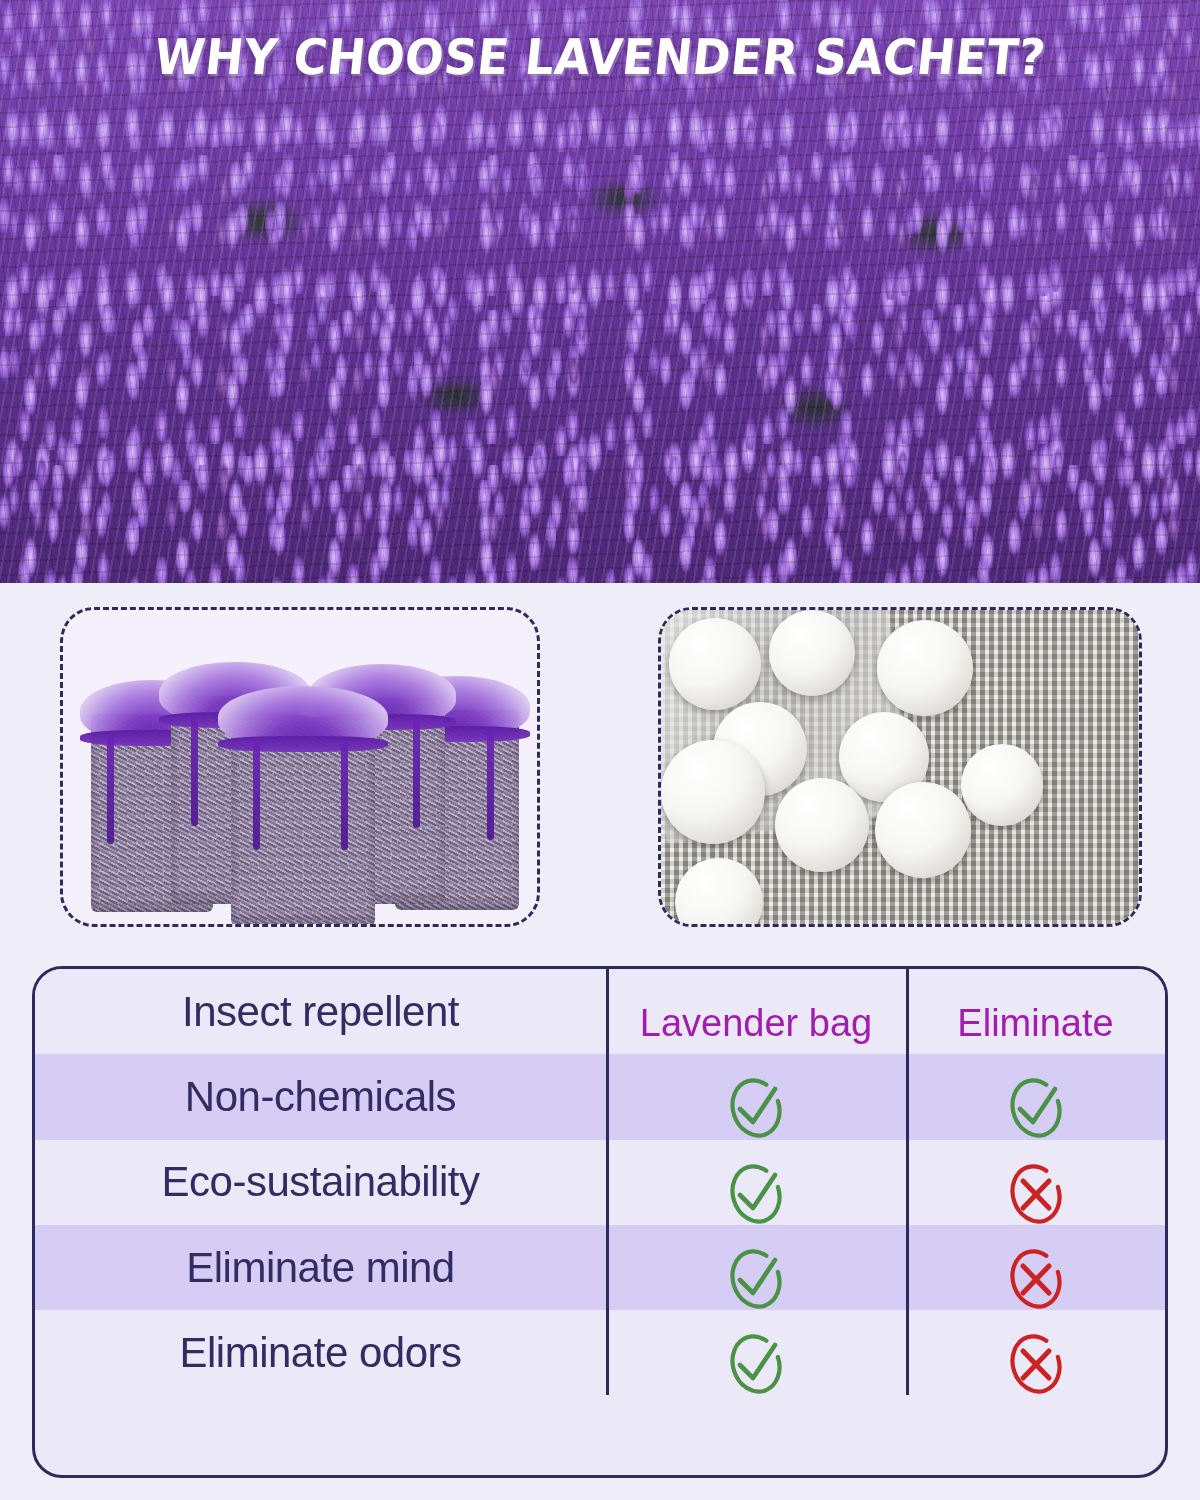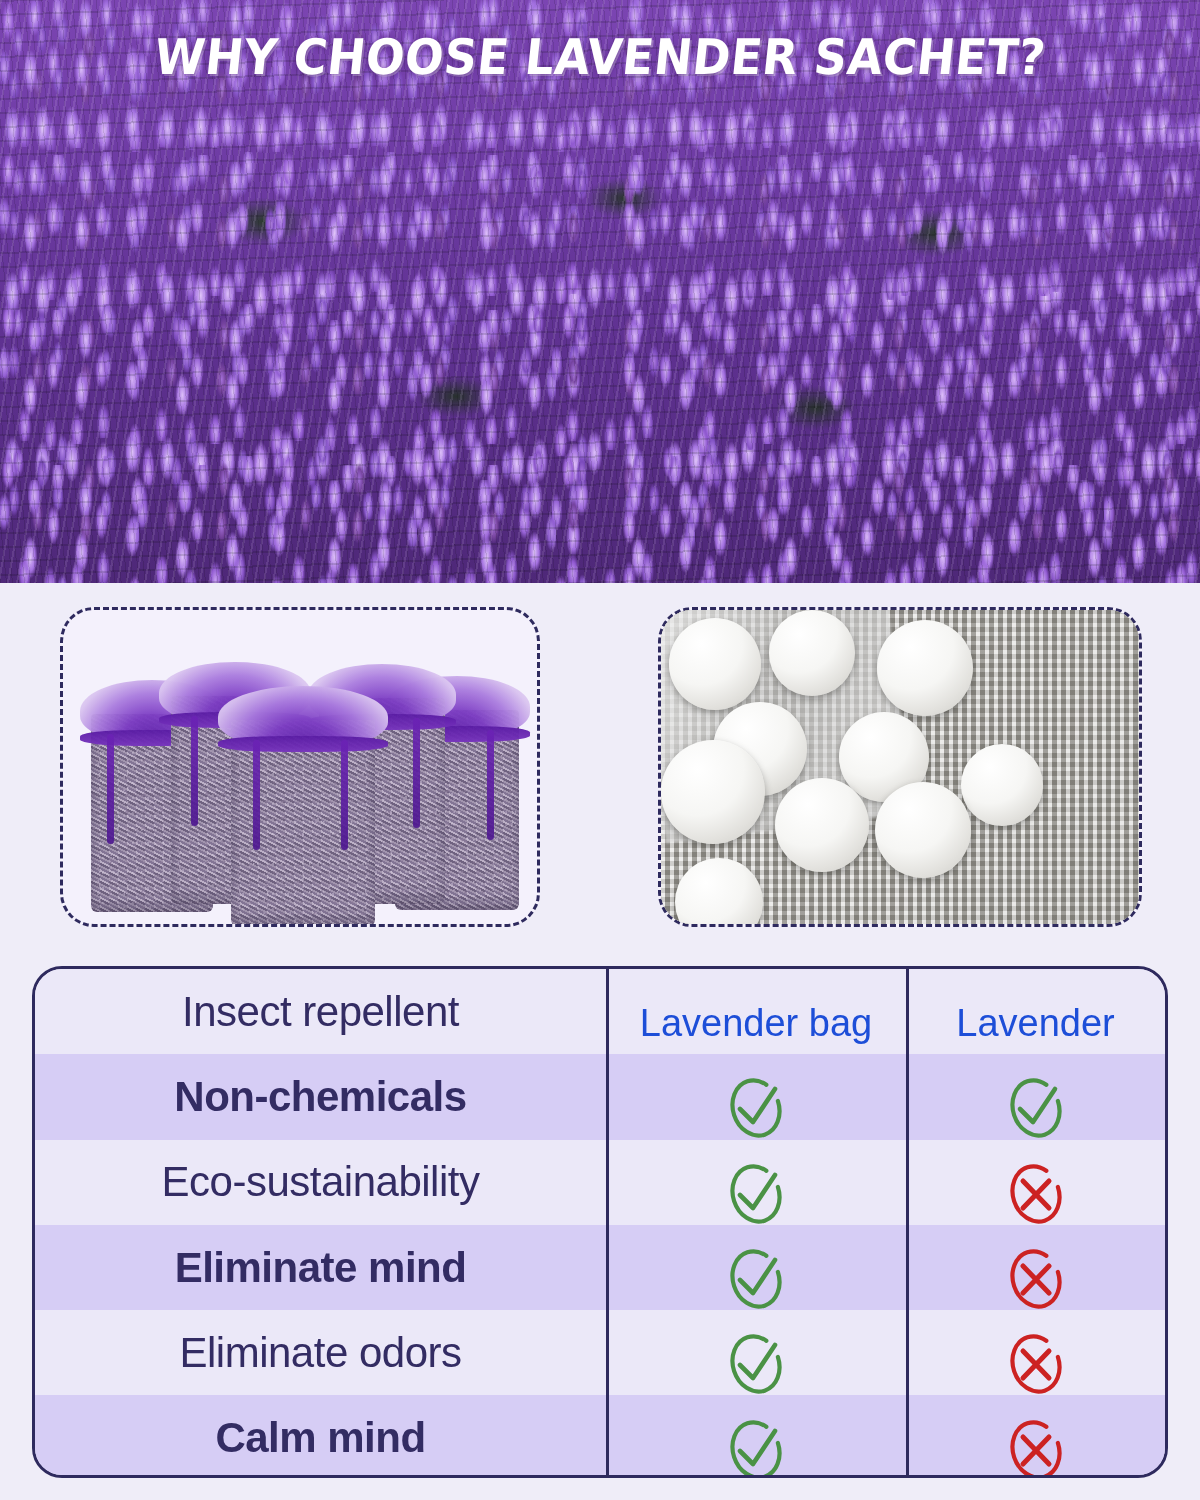--- a/index.html
+++ b/index.html
@@ -199,34 +199,34 @@
     border:3px solid #2e2a5e;
     border-radius:30px;
     overflow:hidden;
     background:#ebe8f8;
   }
   .trow{
     display:flex; align-items:center;
     height:85.3px;
     position:relative;
   }
-  .trow.alt{ background:#d6cdf5;font-weight:bold; }
+  .trow.alt{ background:#d6cdf5; }
   .trow.plain{ background:#ebe8f8; }
   .cell-label{
     width:571px; flex:0 0 571px;
     text-align:center;
     font-size:42px;
     color:#332c63;
     font-family:"Liberation Sans", sans-serif;
     letter-spacing:-0.5px;
   }
   .cell-mark{
     flex:0 0 300px; width:300px;
     display:flex; align-items:center; justify-content:center;
-    font-size:38px; color:#1d4ed8;margin-top:23px;
+    font-size:38px; color:#a21caf;margin-top:23px;
   }
   .cell-mark.last{ flex:0 0 259px; width:259px; }
   .col-div{
     position:absolute; top:0; bottom:0; width:3px; background:#2e2a5e;
   }
   .col-div.d1{ left:571px; }
   .col-div.d2{ left:871px; }
 
   .mark{ width:60px; height:66px; display:block; }
 </style>
@@ -294,21 +294,21 @@
 
     <div class="vs">VS</div>
     <div class="vs-stroke"></div>
   </div>
 
   <div class="table">
 
     <div class="trow plain">
       <div class="cell-label">Insect repellent</div>
       <div class="cell-mark">Lavender bag</div>
-      <div class="cell-mark last">Lavender</div>
+      <div class="cell-mark last">Eliminate</div>
       <div class="col-div d1"></div>
       <div class="col-div d2"></div>
     </div>
 
     <div class="trow alt">
       <div class="cell-label">Non-chemicals</div>
       <div class="cell-mark">
         <svg class="mark" viewBox="0 0 60 66">
           <ellipse cx="30" cy="33" rx="23" ry="28" fill="none" stroke="#4a9245" stroke-width="4.2" stroke-linecap="round" stroke-dasharray="140 28" transform="rotate(-18 30 33)"></ellipse>
           <path d="M14,34 L27,47 L49,14" fill="none" stroke="#4a9245" stroke-width="4.6" stroke-linecap="round" stroke-linejoin="round"></path>
@@ -374,33 +374,15 @@
         <svg class="mark" viewBox="0 0 60 66">
           <ellipse cx="30" cy="33" rx="23" ry="28" fill="none" stroke="#cc2222" stroke-width="4.2" stroke-linecap="round" stroke-dasharray="140 28" transform="rotate(-18 30 33)"></ellipse>
           <path d="M17,20 L43,47" fill="none" stroke="#cc2222" stroke-width="5" stroke-linecap="round"></path>
           <path d="M43,20 L17,47" fill="none" stroke="#cc2222" stroke-width="5" stroke-linecap="round"></path>
         </svg>
       </div>
       <div class="col-div d1"></div>
       <div class="col-div d2"></div>
     </div>
 
-    <div class="trow alt">
-      <div class="cell-label">Calm mind</div>
-      <div class="cell-mark">
-        <svg class="mark" viewBox="0 0 60 66">
-          <ellipse cx="30" cy="33" rx="23" ry="28" fill="none" stroke="#4a9245" stroke-width="4.2" stroke-linecap="round" stroke-dasharray="140 28" transform="rotate(-18 30 33)"></ellipse>
-          <path d="M14,34 L27,47 L49,14" fill="none" stroke="#4a9245" stroke-width="4.6" stroke-linecap="round" stroke-linejoin="round"></path>
-        </svg>
-      </div>
-      <div class="cell-mark last">
-        <svg class="mark" viewBox="0 0 60 66">
-          <ellipse cx="30" cy="33" rx="23" ry="28" fill="none" stroke="#cc2222" stroke-width="4.2" stroke-linecap="round" stroke-dasharray="140 28" transform="rotate(-18 30 33)"></ellipse>
-          <path d="M17,20 L43,47" fill="none" stroke="#cc2222" stroke-width="5" stroke-linecap="round"></path>
-          <path d="M43,20 L17,47" fill="none" stroke="#cc2222" stroke-width="5" stroke-linecap="round"></path>
-        </svg>
-      </div>
-      <div class="col-div d1"></div>
-      <div class="col-div d2"></div>
-    </div>
 
   </div>
 </div>
 
 </body></html>

